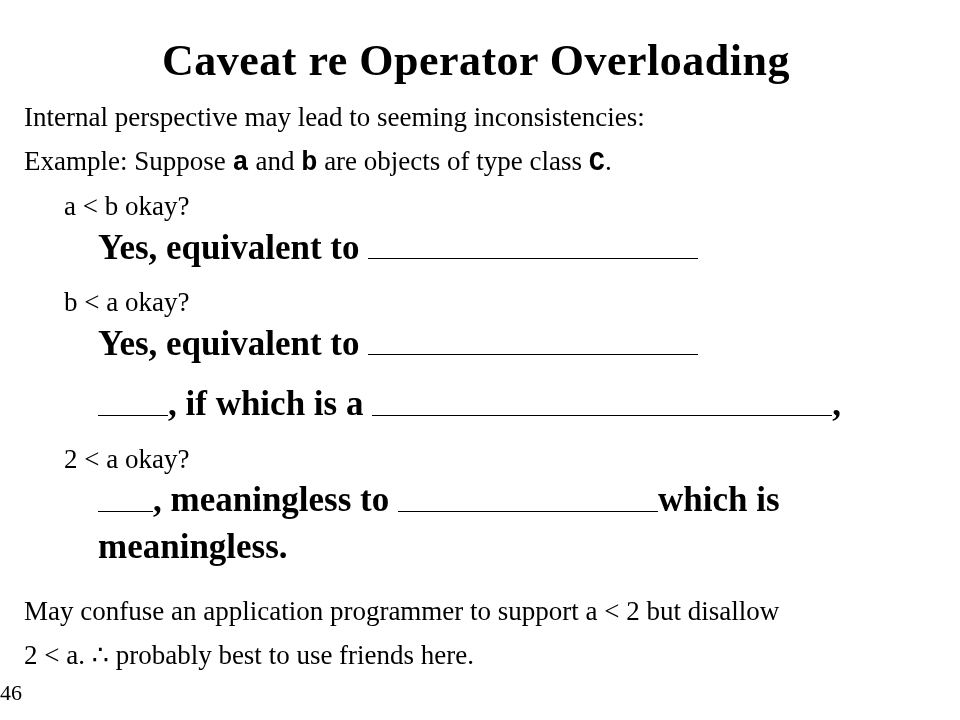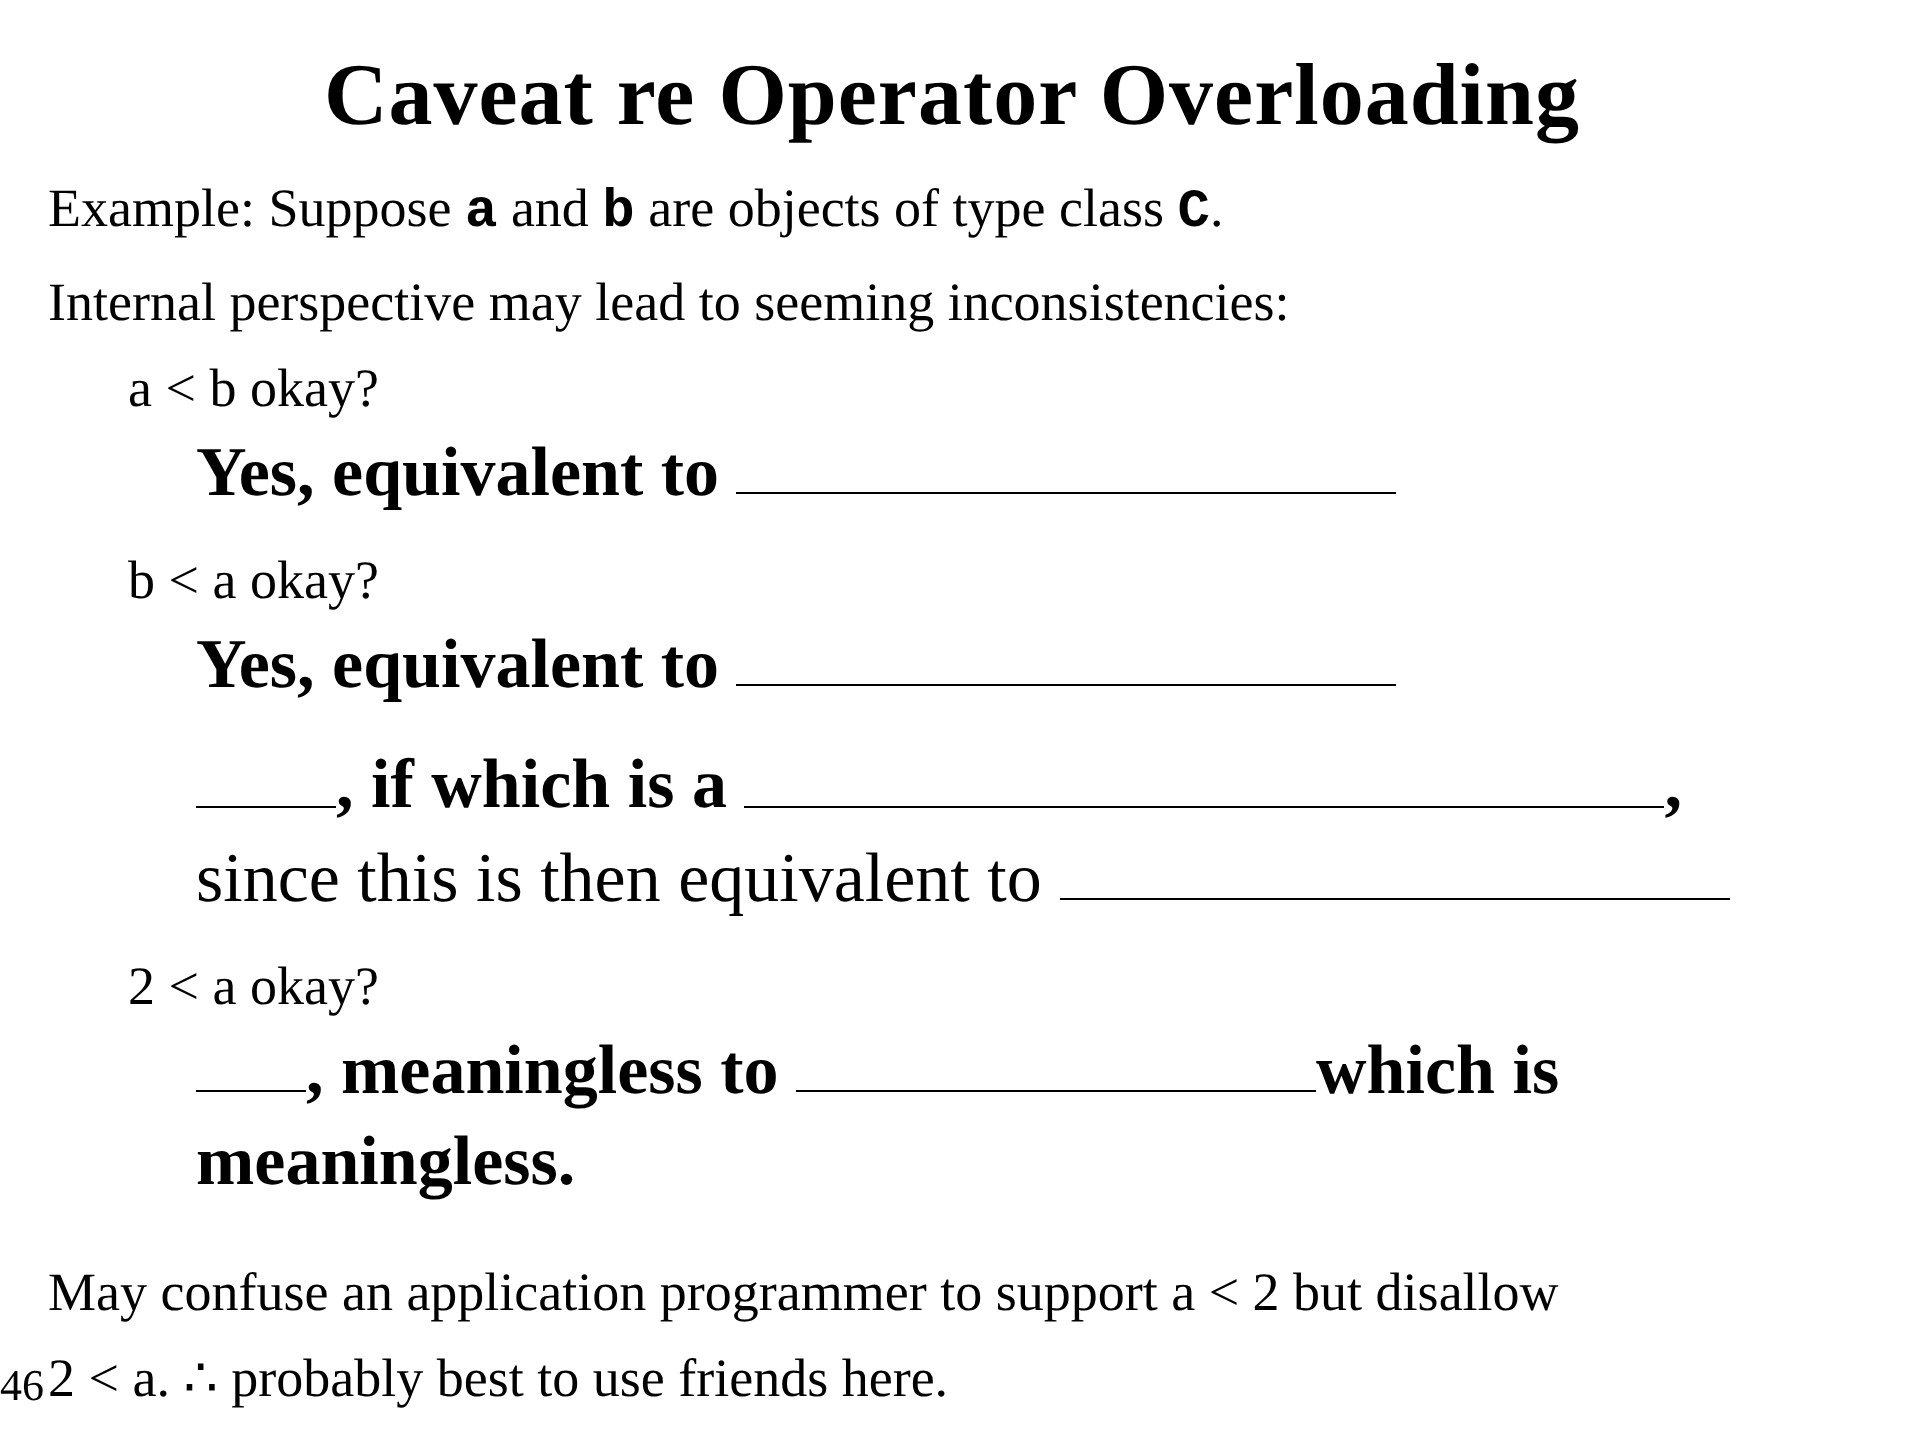--- a/index.html
+++ b/index.html
@@ -9,21 +9,21 @@
     height: 720px;
     background: #ffffff;
     font-family: "Times New Roman", Times, serif;
     color: #000000;
   }
   .slide {
     position: relative;
     width: 952px;
     height: 720px;
     box-sizing: border-box;
-    padding: 22px 24px 0 24px;
+    padding: 35px 24px 0 24px;
   }
   .title {
     font-size: 44px;
     font-weight: bold;
     text-align: center;
     margin: 0 0 14px 0;
     letter-spacing: 0.5px;
   }
   .line {
     font-size: 27px;
@@ -68,47 +68,44 @@
     font-size: 22px;
   }
 </style>
 </head>
 <body>
 
 <div class="slide">
 
   <h1 class="title">Caveat re Operator Overloading</h1>
 
+  <p class="line">Internal perspective may lead to seeming inconsistencies:</p>
+
   <p class="line">
     <span>Example:   Suppose </span><span class="mono">a</span><span> and </span><span class="mono">b</span><span> are objects of type class </span><span class="mono">C</span><span>.</span>
   </p>
-
-  <p class="line">Internal perspective may lead to seeming inconsistencies:</p>
 
   <div class="qblock">
     <p class="q">a &lt; b okay?</p>
     <p class="ans">
       <b><span>Yes, equivalent to </span></b><span class="blank" style="width:330px"></span>
     </p>
   </div>
 
   <div class="qblock">
     <p class="q">b &lt; a okay?</p>
     <p class="ans">
       <b><span>Yes, equivalent to </span></b><span class="blank" style="width:330px"></span>
     </p>
   </div>
 
   <div class="qblock">
     <p class="ans">
       <span class="blank" style="width:70px"></span><b><span>, if which is a </span></b><span class="blank" style="width:460px"></span><b><span>,</span></b>
     </p>
-    <p class="ans">
-      <span>since this is then equivalent to </span><span class="blank" style="width:335px"></span>
-    </p>
   </div>
 
   <div class="qblock">
     <p class="q">2 &lt; a okay?</p>
     <p class="ans">
       <span class="blank" style="width:55px"></span><b><span>, meaningless to </span></b><span class="blank" style="width:260px"></span><b><span>which is meaningless.</span></b>
     </p>
   </div>
 
   <p class="line" style="margin-top:24px">May confuse an application programmer to support a &lt; 2 but disallow</p>

